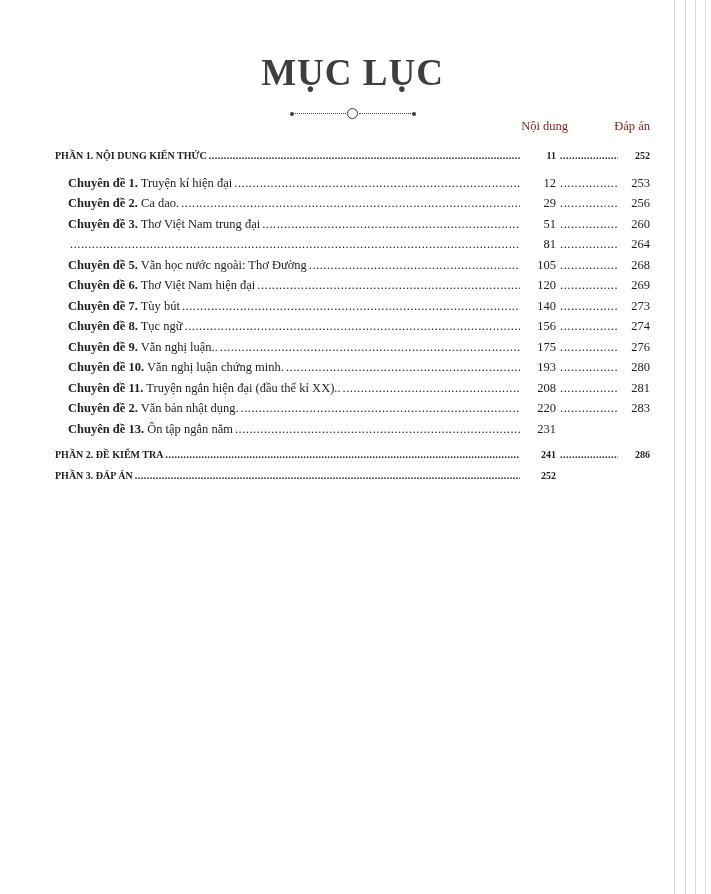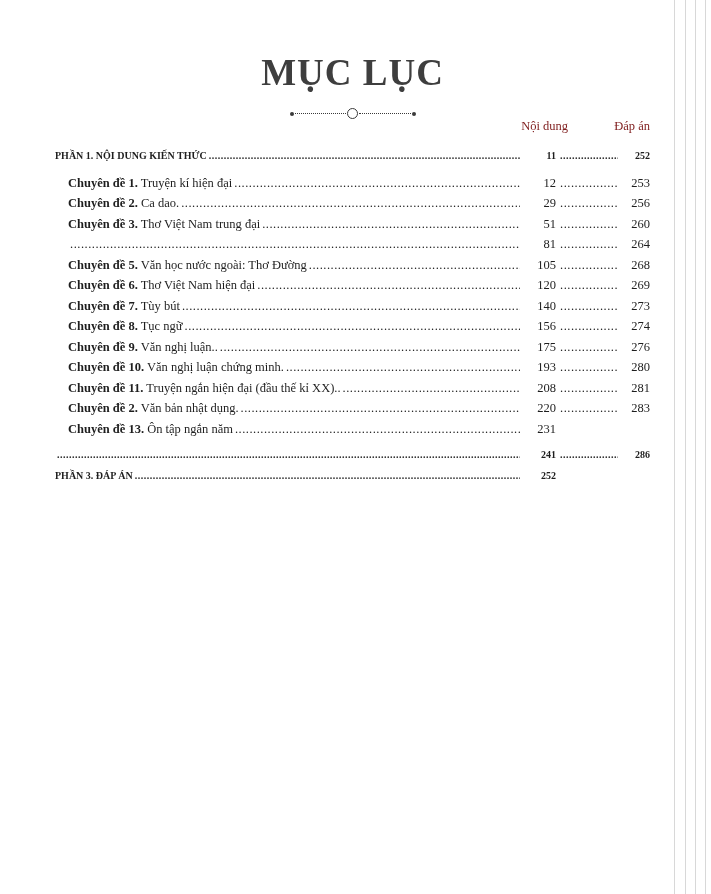--- a/index.html
+++ b/index.html
@@ -232,20 +232,21 @@
           <span class="mid-leader">................................................................................................................................................................................................................................................................................................................................................................................................................</span>
           <span class="num2">283</span>
         </div>
         <div class="toc-row item">
           <span class="lbl"><span class="prefix">Chuyên đề 13.</span><span> Ôn tập ngắn năm</span></span>
           <span class="leader">................................................................................................................................................................................................................................................................................................................................................................................................................</span>
           <span class="num1">231</span>
           <span class="end-spacer"></span>
         </div>
         <div class="toc-row section gap-before">
+          <span class="lbl"><span class="prefix">PHẦN 2.</span><span> ĐỀ KIỂM TRA</span></span>
           <span class="leader">................................................................................................................................................................................................................................................................................................................................................................................................................</span>
           <span class="num1">241</span>
           <span class="mid-leader">................................................................................................................................................................................................................................................................................................................................................................................................................</span>
           <span class="num2">286</span>
         </div>
         <div class="toc-row section">
           <span class="lbl"><span class="prefix">PHẦN 3.</span><span> ĐÁP ÁN</span></span>
           <span class="leader">................................................................................................................................................................................................................................................................................................................................................................................................................</span>
           <span class="num1">252</span>
           <span class="end-spacer"></span>

